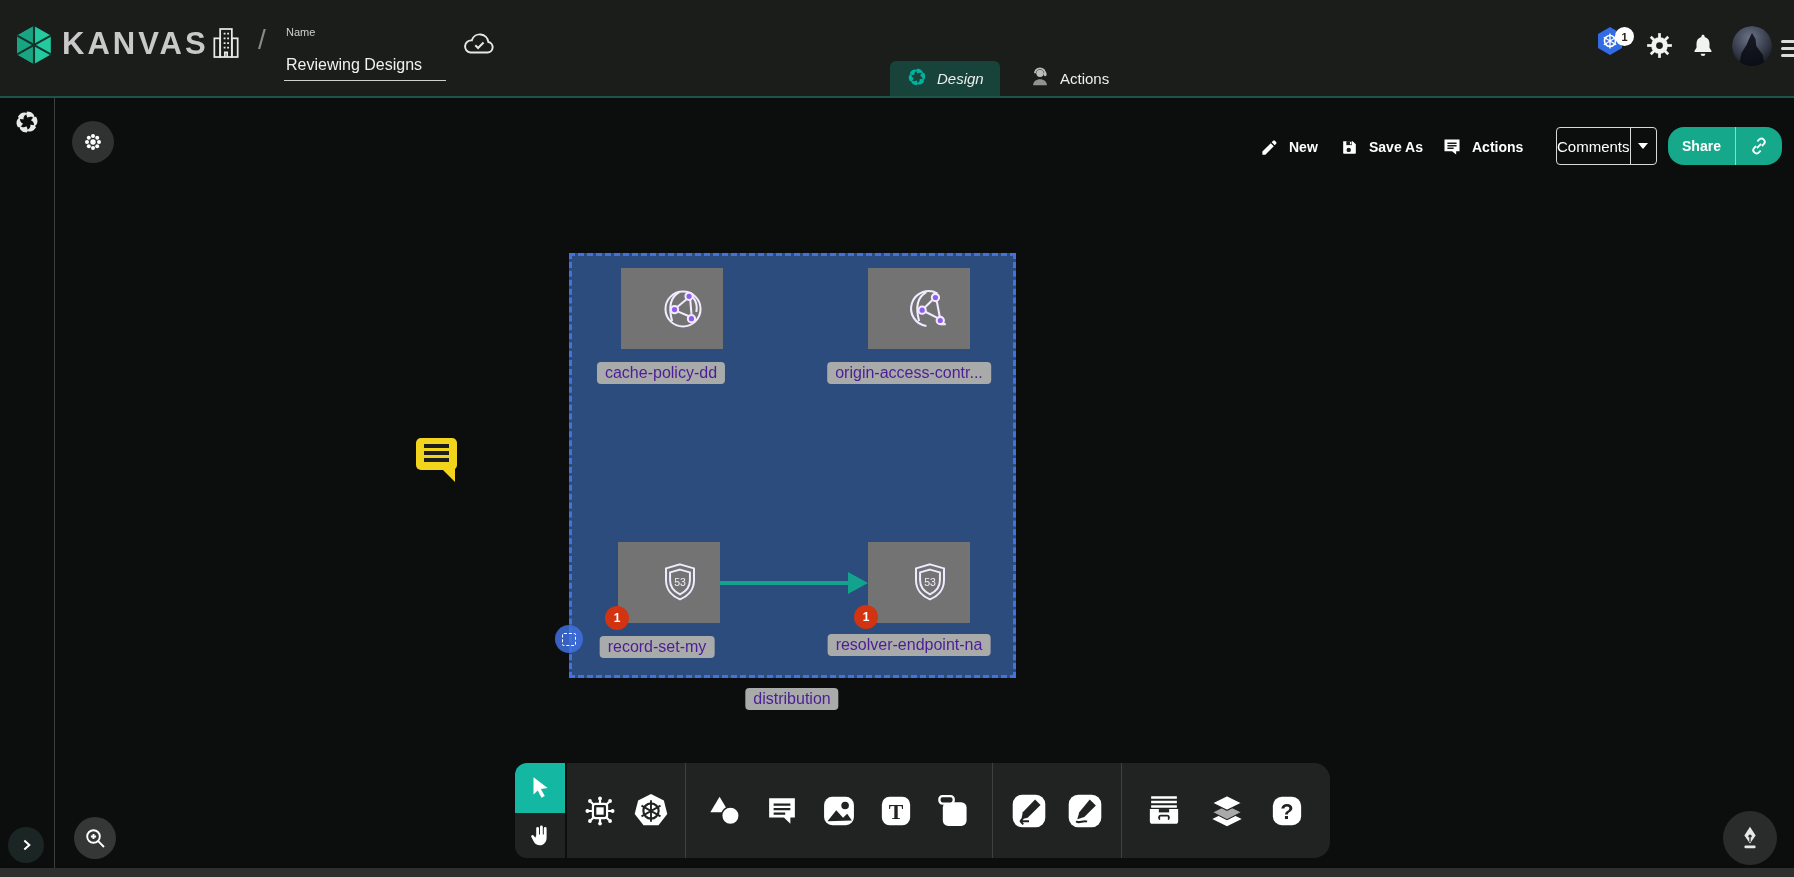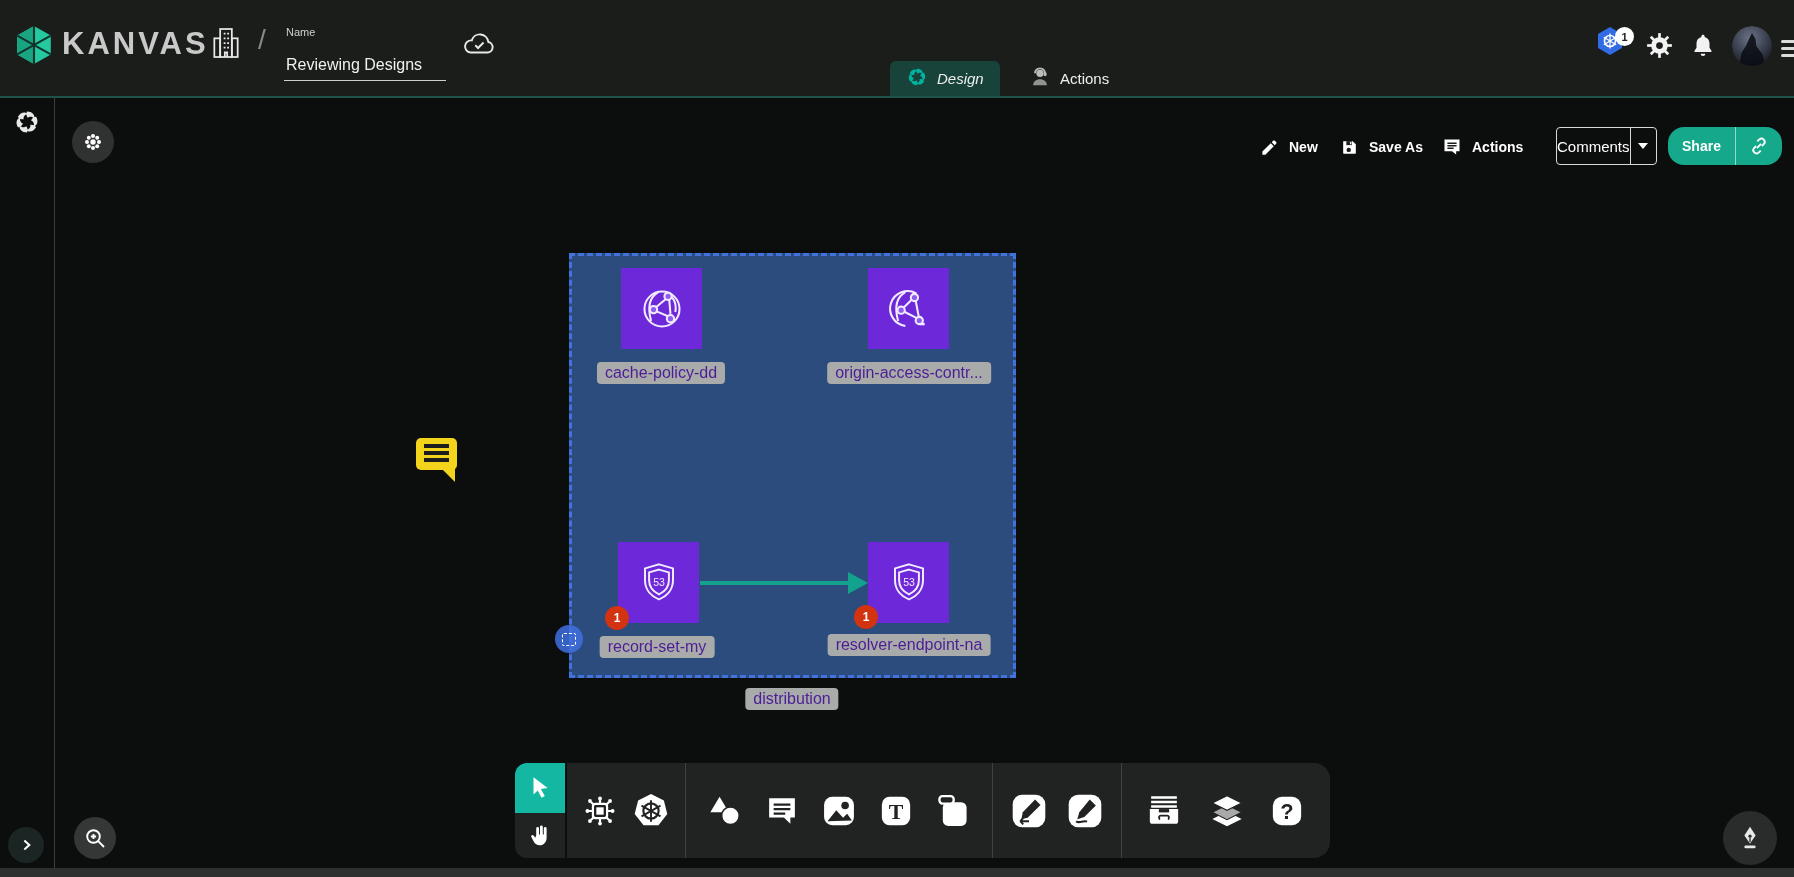--- a/index.html
+++ b/index.html
@@ -51,22 +51,22 @@
   .actions-btn .caret{width:30px;border-left:1px solid #d8d8d8;display:flex;align-items:center;justify-content:center;}
   .share-btn{position:absolute;left:1668px;top:127px;width:114px;height:38px;border:none;border-radius:16px;
              background:#15a88b;display:flex;align-items:stretch;color:#fff;font-size:14px;font-weight:bold;
              cursor:pointer;padding:0;font-family:"Liberation Sans",sans-serif;}
   .share-btn .lbl{flex:1;display:flex;align-items:center;justify-content:center;}
   .share-btn .link{width:46px;border-left:1px solid rgba(255,255,255,.55);display:flex;align-items:center;justify-content:center;}
 
   
   .selection{position:absolute;left:569px;top:253px;width:447px;height:425px;background:#2b4c7c;
              border:3px dashed #4272dd;box-sizing:border-box;}
-  .node{position:absolute;width:81px;height:81px;background:#6d28d9;display:flex;
-        align-items:center;justify-content:center;cursor:pointer;}
+  .node{position:absolute;width:81px;height:81px;background:#737373;display:flex;
+        align-items:center;justify-content:center;cursor:pointer;padding-left:21px;}
   .node-label{position:absolute;transform:translateX(-50%);background:#a9abaa;color:#4c1d95;
               font-size:16px;padding:2px 8px;border-radius:4px;white-space:nowrap;}
   .badge{position:absolute;width:24px;height:24px;border-radius:50%;background:#d23310;color:#fff;
          font-size:12px;font-weight:bold;display:flex;align-items:center;justify-content:center;}
   .edge-line{position:absolute;left:700px;top:581px;width:150px;height:4px;background:#12a28e;}
   .edge-head{position:absolute;left:848px;top:572px;width:0;height:0;
              border-left:20px solid #12a28e;border-top:11px solid transparent;border-bottom:11px solid transparent;}
   .group-handle{position:absolute;left:555px;top:625px;width:28px;height:28px;border-radius:50%;
                 background:rgba(64,112,224,.85);display:flex;align-items:center;justify-content:center;cursor:pointer;}
   .group-handle div{width:12px;height:11px;border:1.6px dashed #fff;border-radius:2px;}

